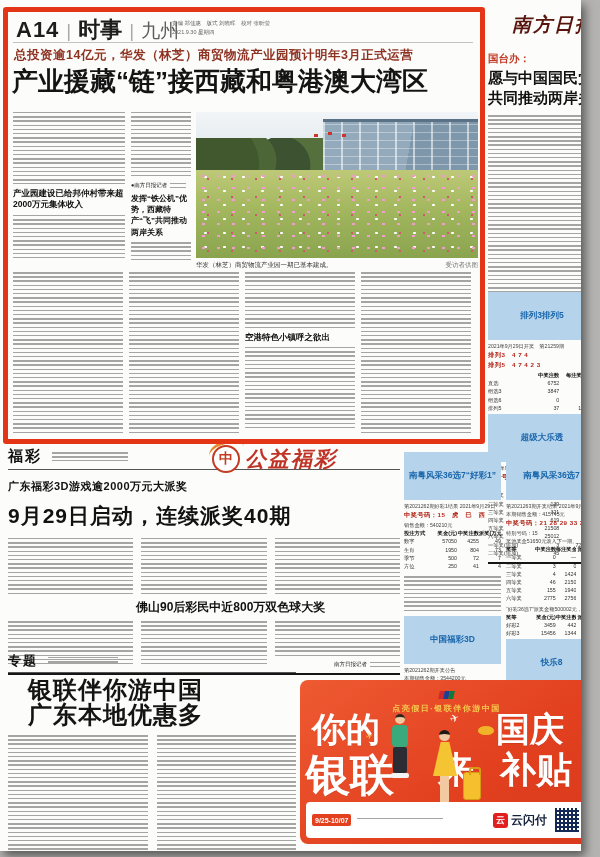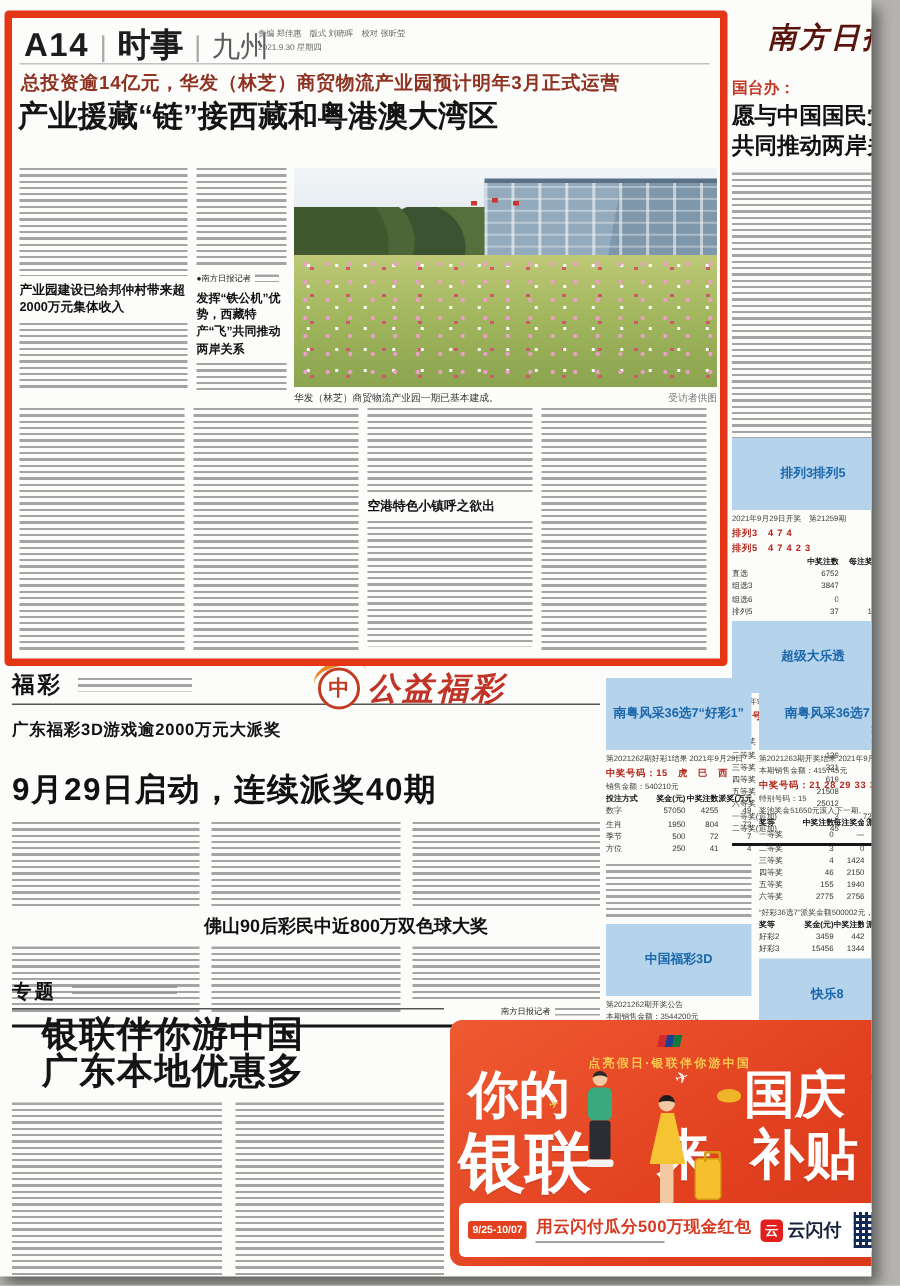--- a/index.html
+++ b/index.html
@@ -13,21 +13,21 @@
   .hd{position:absolute;left:16px;top:15px;display:flex;align-items:baseline;gap:7px;white-space:nowrap}
   .hd .pg{font-size:22px;font-weight:700;color:#1d1d1d;letter-spacing:1px}
   .hd .sep{color:#aaa;font-size:19px;font-weight:300}
   .hd .sec{font-size:22px;font-weight:700;color:#1d1d1d}
   .hd .reg{font-size:19px;color:#5c5c5c}
   .hd-cr{position:absolute;left:172px;top:19px;font-size:5.5px;color:#666;line-height:1.7;white-space:nowrap}
   .hd-rule{position:absolute;left:13px;top:42px;width:460px;height:1px;background:#c2c2c2}
 
   
   .kick{position:absolute;left:14px;top:47px;font-size:12.5px;font-weight:700;color:#8e3222;letter-spacing:.5px;white-space:nowrap}
-  .head1{position:absolute;left:12px;top:64px;width:470px;font-size:20px;font-weight:900;color:#141414;white-space:nowrap;letter-spacing:0}
+  .head1{position:absolute;left:12px;top:64px;width:470px;font-size:26px;font-weight:900;color:#141414;white-space:nowrap;letter-spacing:0}
   .colA{position:absolute;left:13px;top:112px;width:112px}
   .colB{position:absolute;left:131px;top:112px;width:60px}
   .sub{font-size:8.5px;font-weight:800;line-height:1.35;color:#101010;margin:4px 0}
   .sub2{font-size:8px;font-weight:800;line-height:1.4;color:#101010;margin:4px 0}
   .by{display:flex;align-items:center;gap:3px;font-size:5.5px;color:#222;margin:4px 0;white-space:nowrap}
   .tl{background:repeating-linear-gradient(to bottom,#8f8f8f 0,#8f8f8f 1.5px,transparent 1.5px,transparent 4.2px);opacity:.8}
 
   .photo{position:absolute;left:196px;top:112px;width:282px;height:146px;overflow:hidden;background:#e8eef2}
   .ph-sky{position:absolute;left:0;top:0;right:0;height:42%;background:linear-gradient(#f2f5f7,#d8e3ea)}
   .ph-trees{position:absolute;left:0;top:18%;width:52%;height:26%;
@@ -74,21 +74,21 @@
 
   .sideTables{position:absolute;left:488px;top:292px;width:108px}
   .tcolL{position:absolute;left:404px;top:452px;width:97px}
   .tcolR{position:absolute;left:506px;top:452px;width:91px}
 
   
   .fc{position:absolute;left:8px;top:447px;width:392px}
   .fc-hd{display:flex;align-items:baseline;gap:10px;border-bottom:1px solid #555;padding-bottom:3px}
   .fc-hd .t{font-size:15px;font-weight:800;color:#111;letter-spacing:2px}
   .fc-kick{margin-top:9px;font-size:11px;font-weight:800;color:#111;letter-spacing:.5px}
-  .fc-head{font-size:21px;font-weight:900;color:#111;margin-top:18px;letter-spacing:1px;white-space:nowrap}
+  .fc-head{font-size:21px;font-weight:900;color:#111;margin-top:8px;letter-spacing:1px;white-space:nowrap}
   .fc-logo{position:absolute;left:204px;top:-2px;width:150px;display:flex;align-items:center;gap:5px}
   .fc-em{position:relative;width:28px;height:28px;border:2px solid #c23b22;border-radius:50%;background:#fff;display:flex;align-items:center;justify-content:center;font-weight:900;color:#c23b22;font-size:14px;flex:0 0 auto}
   .fc-em::after{content:"";position:absolute;left:-5px;top:-6px;width:36px;height:18px;border-top:3px solid #e8862a;border-radius:50%/60%;transform:rotate(-16deg)}
   .fc-logotx{font-family:"DejaVu Serif","Liberation Serif",serif;font-style:italic;font-weight:900;font-size:21px;color:#bf3426;letter-spacing:2px;white-space:nowrap}
   .fc-band{display:flex;gap:8px;margin-top:8px}
   .fc-band .c{flex:1}
   .fc-sub{margin:5px 0 5px 128px;font-size:12px;font-weight:800;color:#111;white-space:nowrap}
   .fc-by{display:flex;justify-content:flex-end;align-items:center;gap:3px;font-size:5.5px;color:#222;margin-top:4px}
 
   
@@ -543,21 +543,20 @@
     <div class="fig fig-w">
       <div class="head"></div>
       <div class="dress"></div>
       <div class="legs"></div>
       <div class="shoes"></div>
     </div>
     <div class="case"></div>
     <div class="ad-strip">
       <span class="ad-dates">9/25-10/07</span>
       <div class="ad-offerwrap">
-        <span class="ad-offer">用云闪付瓜分500万现金红包</span>
         <span class="tl" style="width:86px;height:4px"></span>
       </div>
       <div class="brand">
         <span class="brand-ic">云</span>
         <span class="brand-tx">云闪付</span>
       </div>
       <div class="qr"></div>
     </div>
   </div>
 

